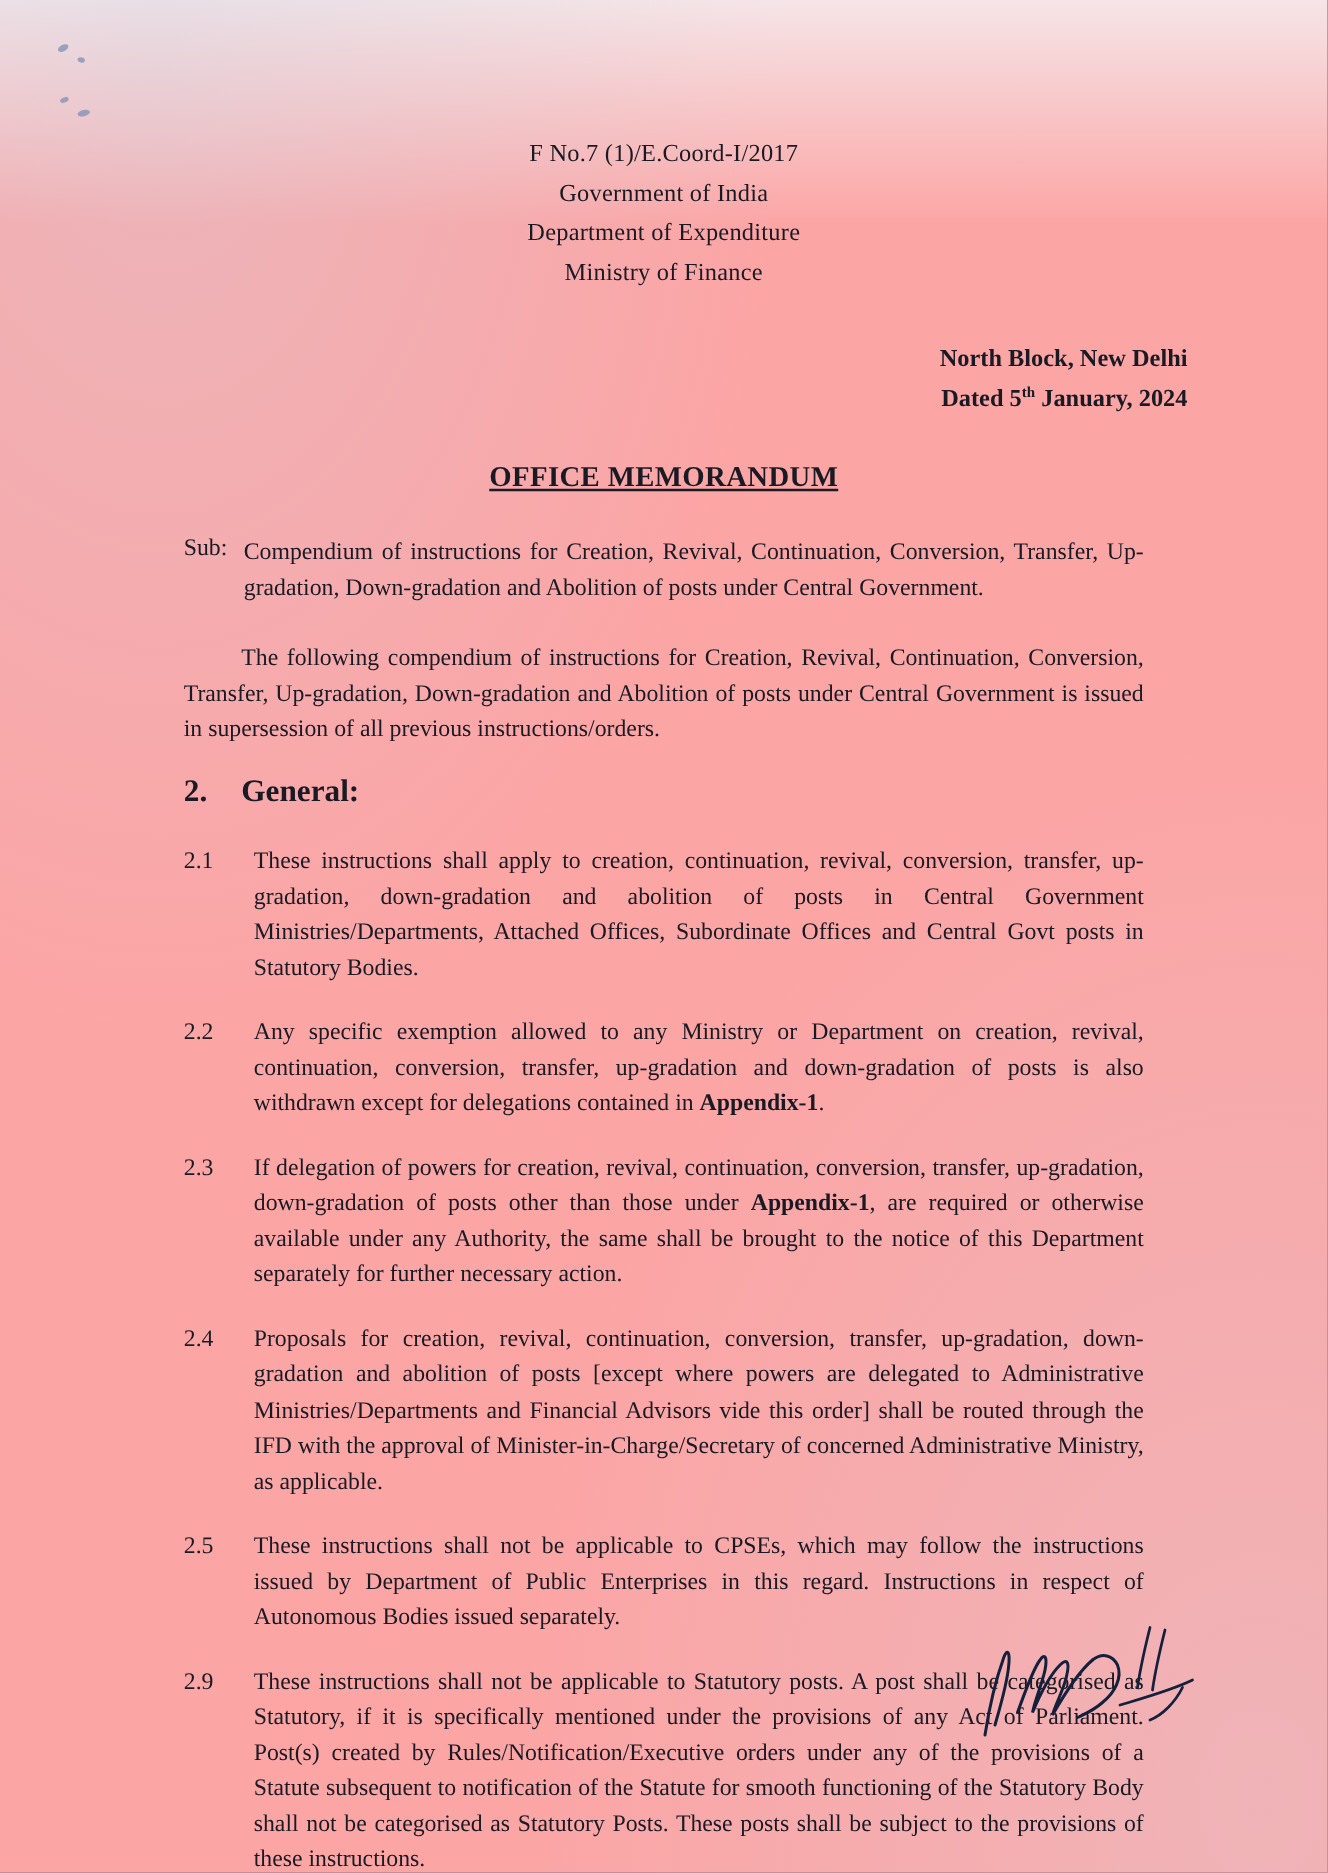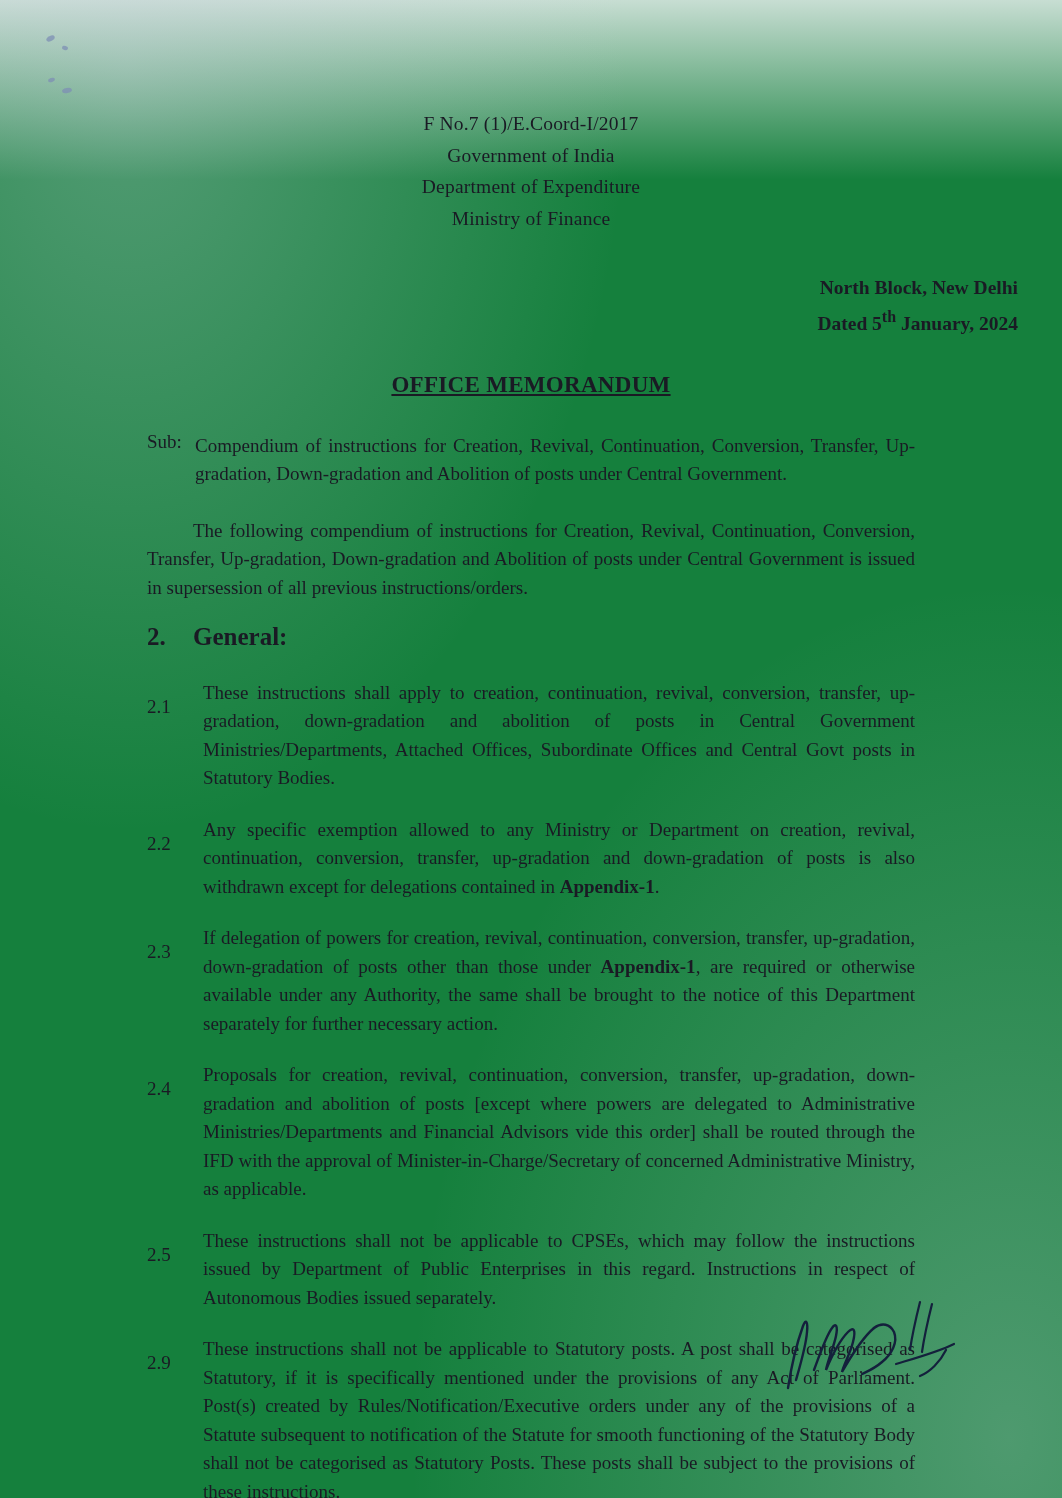--- a/index.html
+++ b/index.html
@@ -4,21 +4,21 @@
 <style>
   html, body {
     margin: 0;
     padding: 0;
     background: #8a8a8a;
   }
   .page {
     position: relative;
     width: 1062px;
     height: 1498px;
-    background: #15803d;
+    background: #fca5a5;
     overflow: hidden;
     font-family: "Liberation Serif", serif;
     color: #1a1a24;
   }
   
   .page::before {
     content: "";
     position: absolute;
     inset: 0;
     background:
@@ -45,24 +45,24 @@
     line-height: 1.62;
     margin-top: 108px;
   }
   .hdr div { letter-spacing: .2px; }
 
   .place {
     text-align: right;
     font-size: 19.5px;
     line-height: 1.6;
     margin-top: 38px;
-    padding-right: 44px;
+    padding-right: 112px;
     font-weight: 600;
   }
-  .place .dated sup { font-size: 16px; vertical-align: super; }
+  .place .dated sup { font-size: 12px; vertical-align: super; }
 
   .om-title {
     text-align: center;
     font-size: 23px;
     font-weight: bold;
     text-decoration: underline;
     margin-top: 34px;
     letter-spacing: .3px;
   }
 
@@ -99,21 +99,21 @@
 
   .numpara {
     position: relative;
     margin-top: 23px;
     padding-left: 56px;
     text-align: justify;
   }
   .numpara .n {
     position: absolute;
     left: 0;
-    top: 14px;
+    top: 0;
   }
   b { font-weight: bold; }
 
   .sig {
     position: absolute;
     right: 82px;
     bottom: 86px;
     width: 210px;
     height: 120px;
   }

